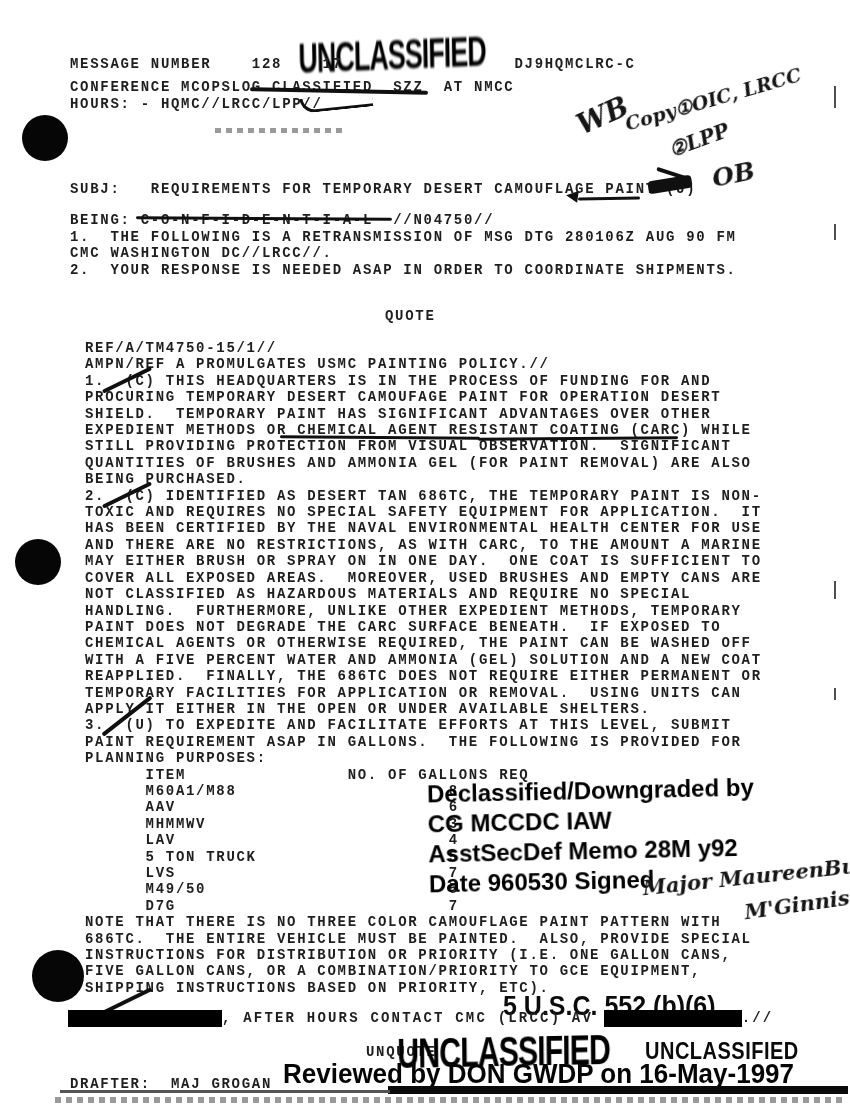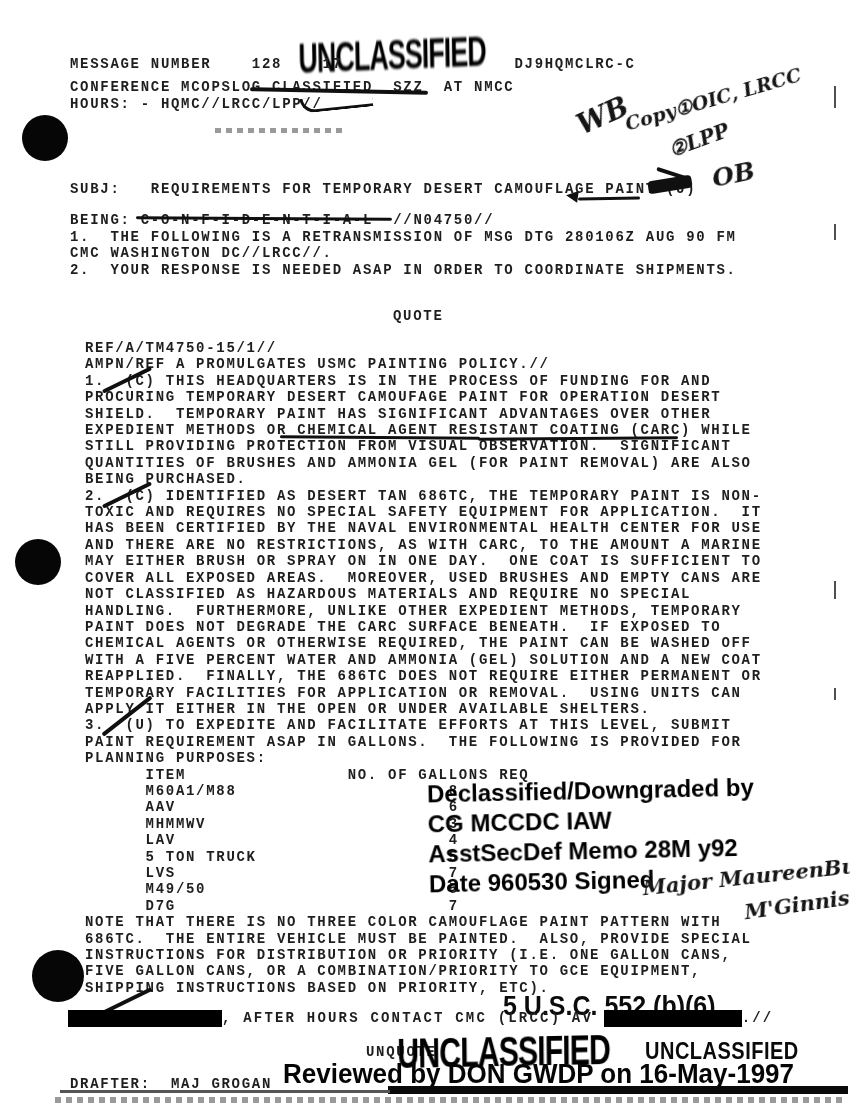--- a/index.html
+++ b/index.html
@@ -59,21 +59,21 @@
 
   <div class="abs hw" style="left:576px;top:100px;font-size:27px;font-weight:700;transform:rotate(-24deg)">WB</div>
   <div class="abs hw" style="left:622px;top:88px;font-size:19px;font-weight:700;transform:rotate(-16deg)">Copy①OIC, LRCC</div>
   <div class="abs hw" style="left:668px;top:128px;font-size:20px;font-weight:700;transform:rotate(-20deg)">②LPP</div>
   <div class="abs hw" style="left:712px;top:160px;font-size:25px;font-weight:700;transform:rotate(-12deg)">OB</div>
 
   <pre class="mono abs" style="left:70px;top:229px">1.  THE FOLLOWING IS A RETRANSMISSION OF MSG DTG 280106Z AUG 90 FM
 CMC WASHINGTON DC//LRCC//.
 2.  YOUR RESPONSE IS NEEDED ASAP IN ORDER TO COORDINATE SHIPMENTS.</pre>
 
-  <pre class="mono abs" style="left:393px;top:308px">QUOTE</pre>
+  <pre class="mono abs" style="left:385px;top:308px">QUOTE</pre>
 
   <pre class="mono abs" style="left:85px;top:340px">REF/A/TM4750-15/1//
 AMPN/REF A PROMULGATES USMC PAINTING POLICY.//
 1.  (C) THIS HEADQUARTERS IS IN THE PROCESS OF FUNDING FOR AND
 PROCURING TEMPORARY DESERT CAMOUFAGE PAINT FOR OPERATION DESERT
 SHIELD.  TEMPORARY PAINT HAS SIGNIFICANT ADVANTAGES OVER OTHER
 EXPEDIENT METHODS OR CHEMICAL AGENT RESISTANT COATING (CARC) WHILE
 STILL PROVIDING PROTECTION FROM VISUAL OBSERVATION.  SIGNIFICANT
 QUANTITIES OF BRUSHES AND AMMONIA GEL (FOR PAINT REMOVAL) ARE ALSO
 BEING PURCHASED.

